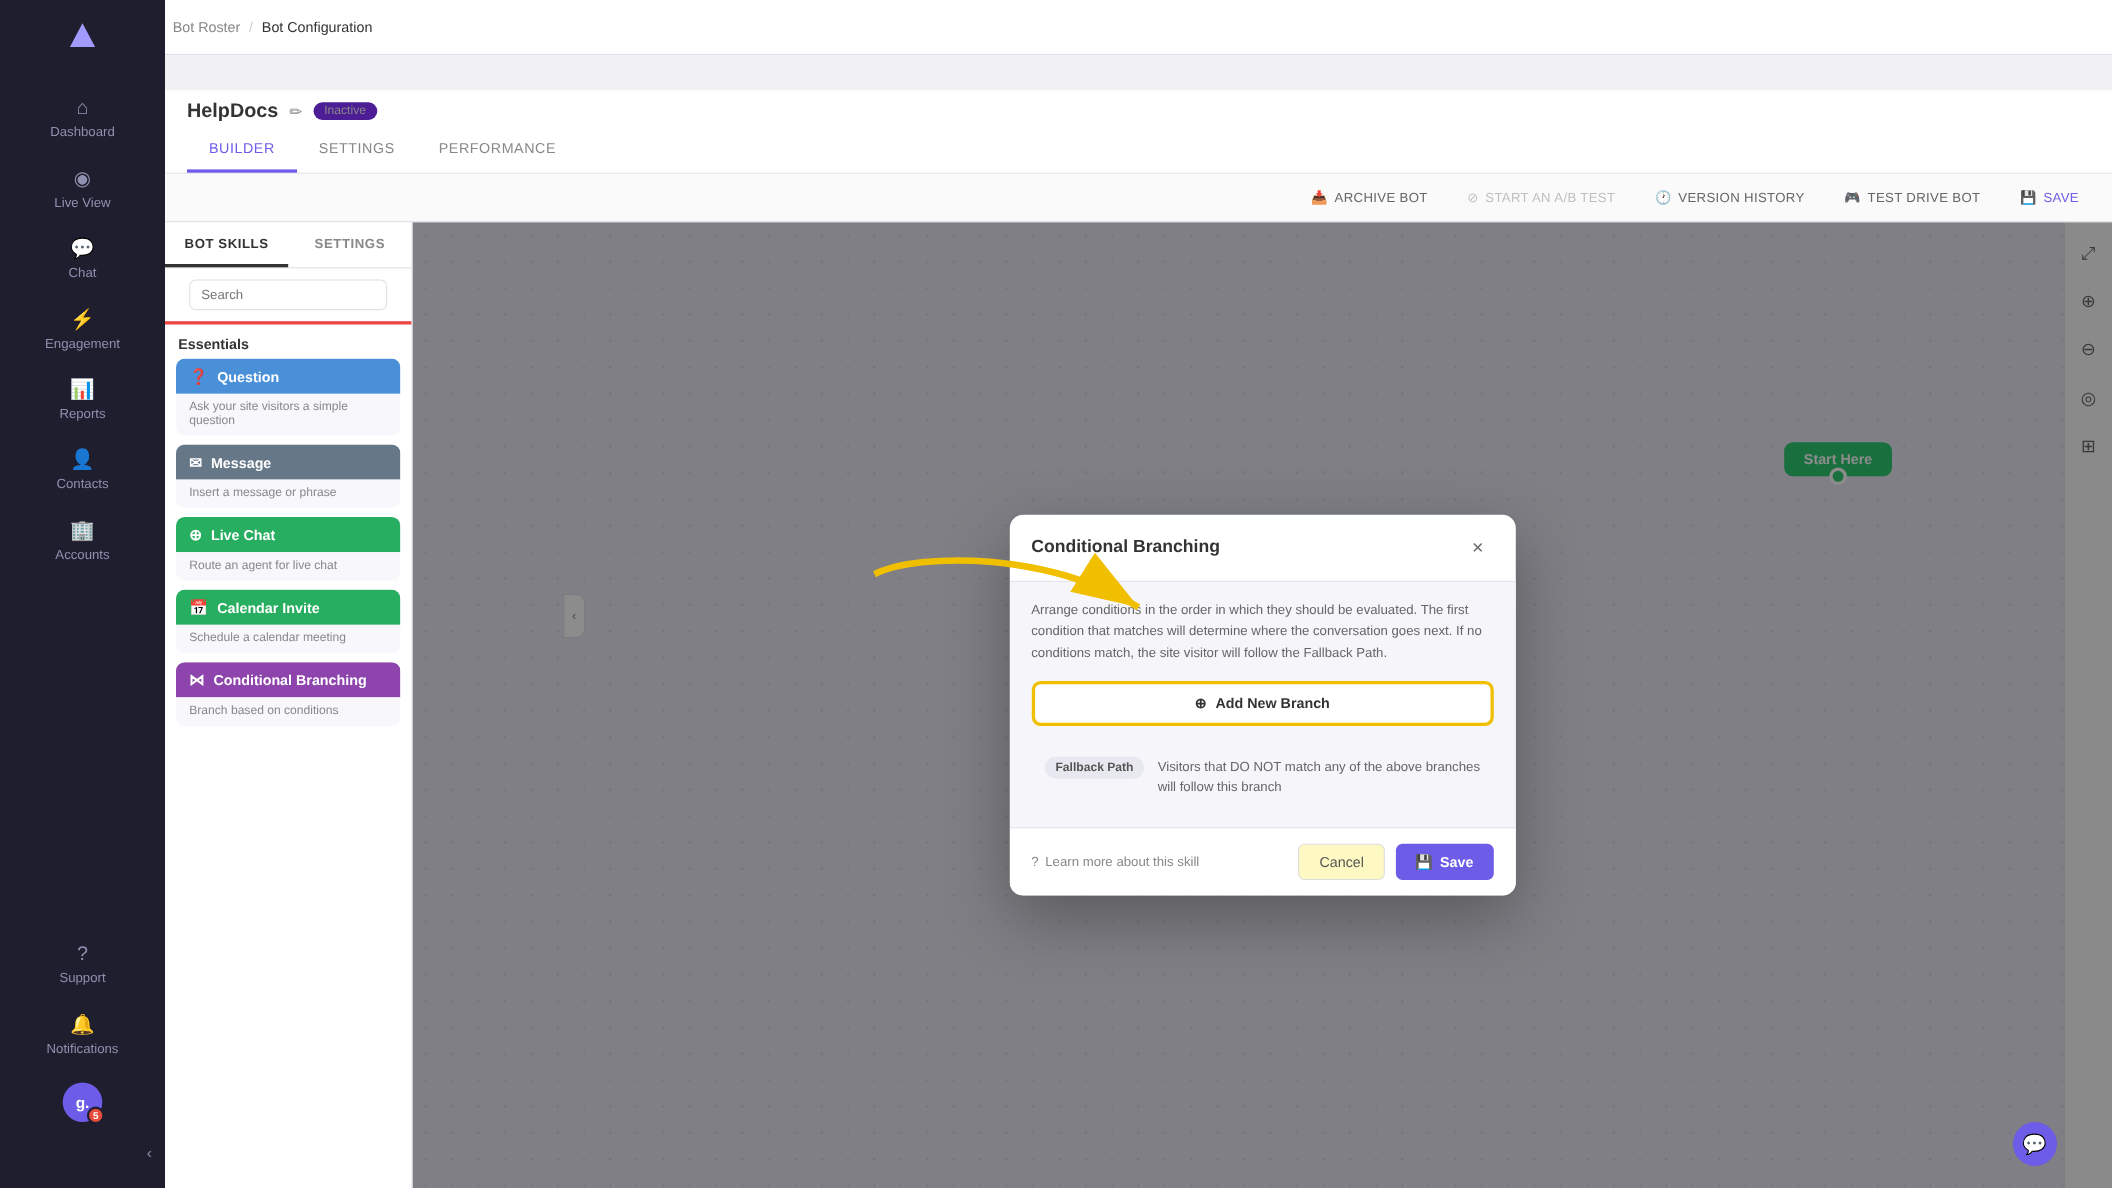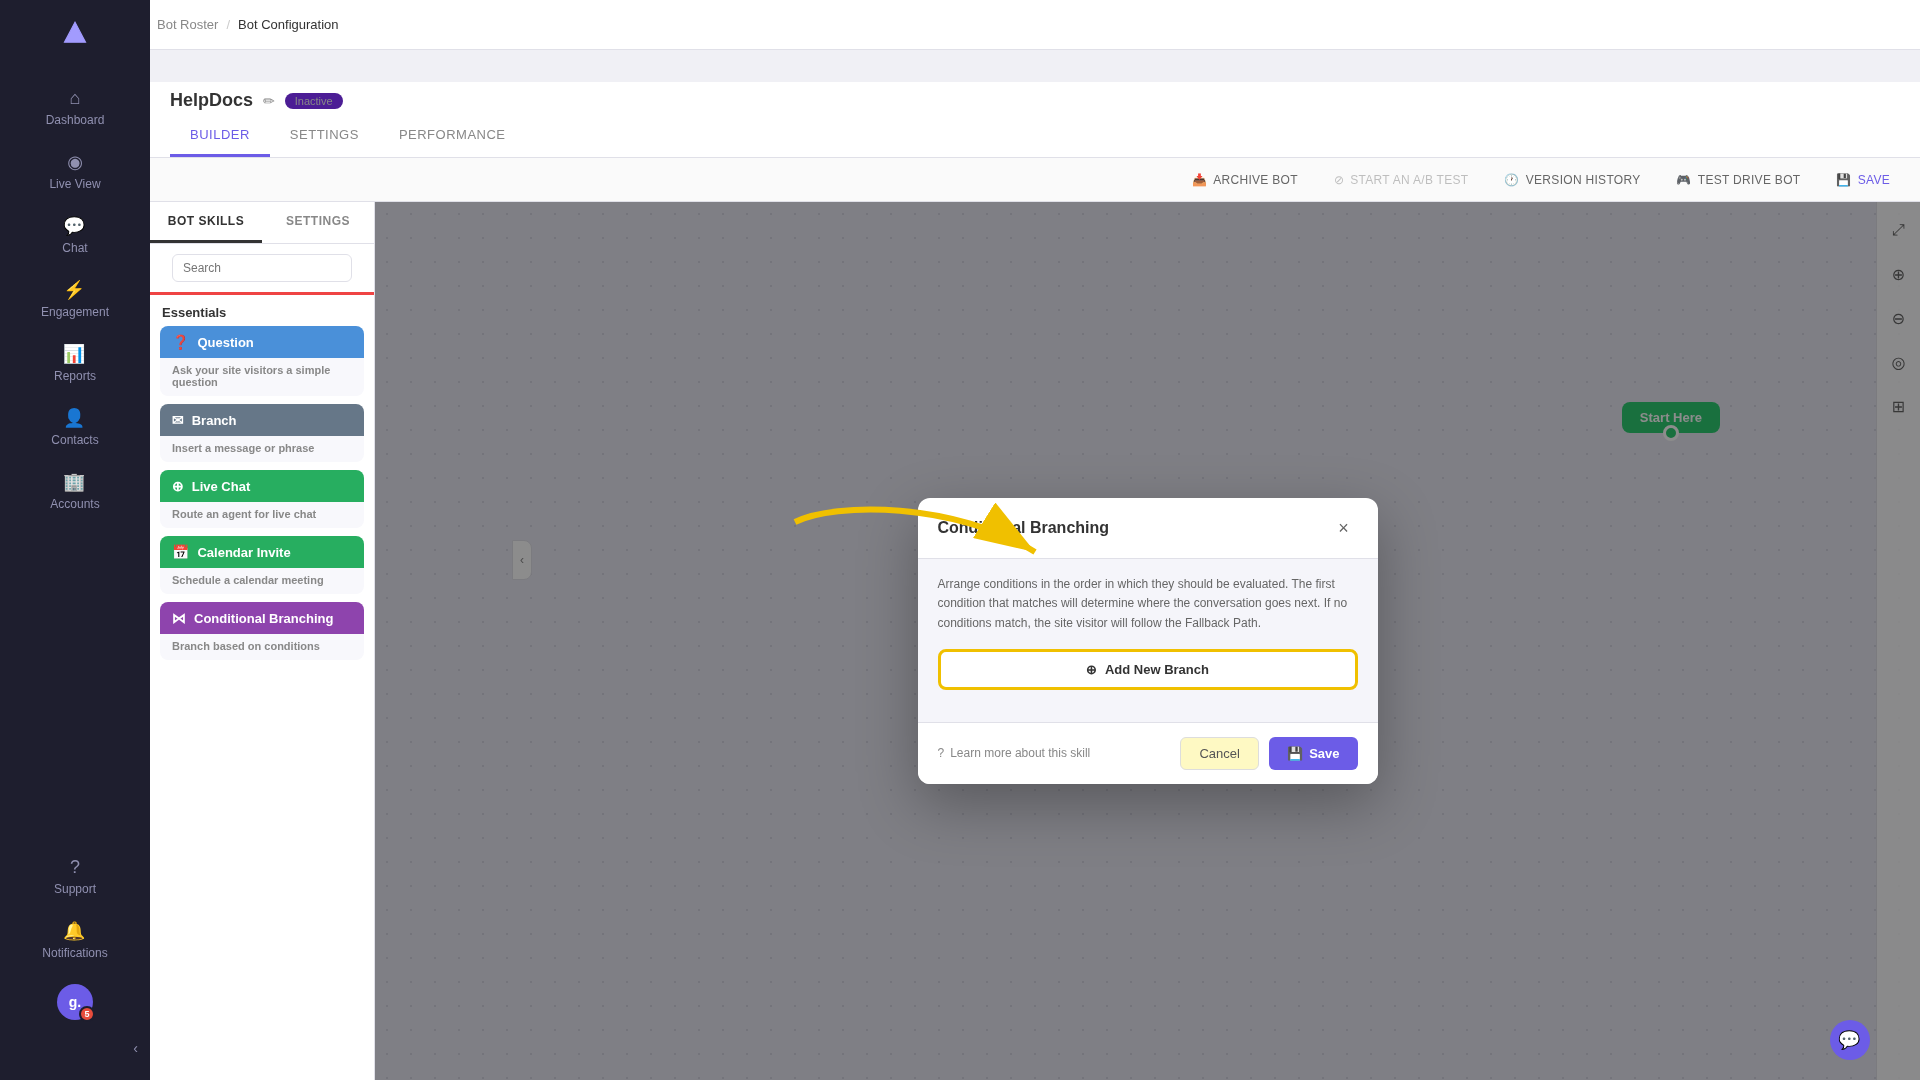--- a/index.html
+++ b/index.html
@@ -232,21 +232,20 @@
       padding: 8px 12px;
       color: white;
       font-size: 13px;
       font-weight: 600;
     }
     .skill-card-body {
       background: #f8f8fc;
       padding: 6px 12px 8px;
       font-size: 11px;
       color: #888;
-      font-weight: bold;
     }
     .skill-icon { font-size: 14px; }
     .skill-question .skill-card-header { background: #4a90d9; }
     .skill-message .skill-card-header { background: #667; }
     .skill-livechat .skill-card-header { background: #27ae60; }
     .skill-calendar .skill-card-header { background: #27ae60; }
     .skill-conditional .skill-card-header { background: #8e44ad; }
 
     .panel-collapse-btn {
       position: absolute;
@@ -593,21 +592,21 @@
           <span>Question</span>
         </div>
         <div class="skill-card-body">
           <span>Ask your site visitors a simple question</span>
         </div>
       </div>
 
       <div class="skill-card skill-message">
         <div class="skill-card-header" style="background:#667788;">
           <span class="skill-icon">✉</span>
-          <span>Branch</span>
+          <span>Message</span>
         </div>
         <div class="skill-card-body">
           <span>Insert a message or phrase</span>
         </div>
       </div>
 
       <div class="skill-card skill-livechat">
         <div class="skill-card-header" style="background:#27ae60;">
           <span class="skill-icon">⊕</span>
           <span>Live Chat</span>
@@ -692,20 +691,24 @@
           </div>
 
           <div class="modal-body">
             <p class="modal-info-text">Arrange conditions in the order in which they should be evaluated. The first condition that matches will determine where the conversation goes next. If no conditions match, the site visitor will follow the Fallback Path.</p>
 
             <button class="add-branch-btn">
               <span>⊕</span>
               <span>Add New Branch</span>
             </button>
 
+            <div class="fallback-row">
+              <span class="fallback-tag">Fallback Path</span>
+              <span class="fallback-text">Visitors that DO NOT match any of the above branches will follow this branch</span>
+            </div>
           </div>
 
           <div class="modal-footer">
             <div class="learn-more-link">
               <span>?</span>
               <span>Learn more about this skill</span>
             </div>
             <div class="modal-actions">
               <button class="btn-cancel">Cancel</button>
               <button class="btn-save">

